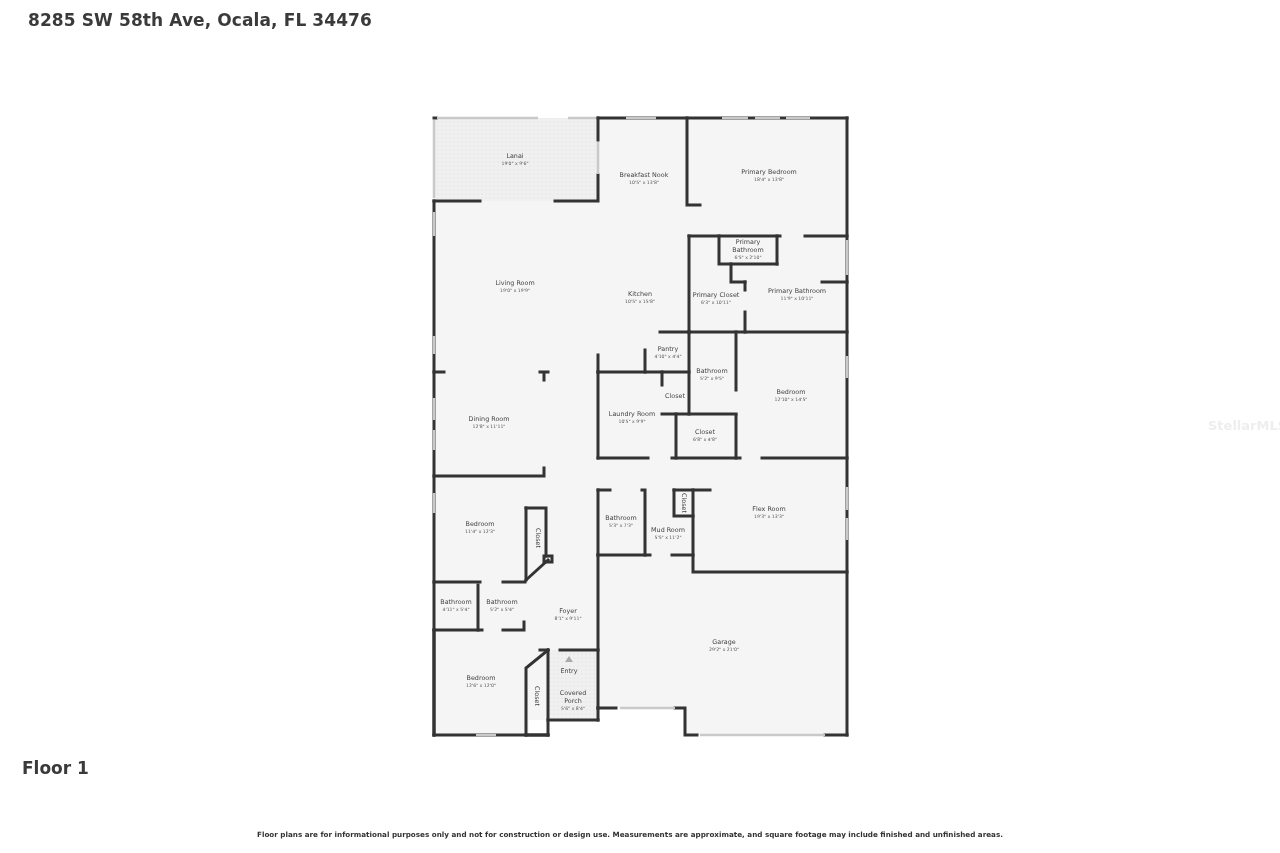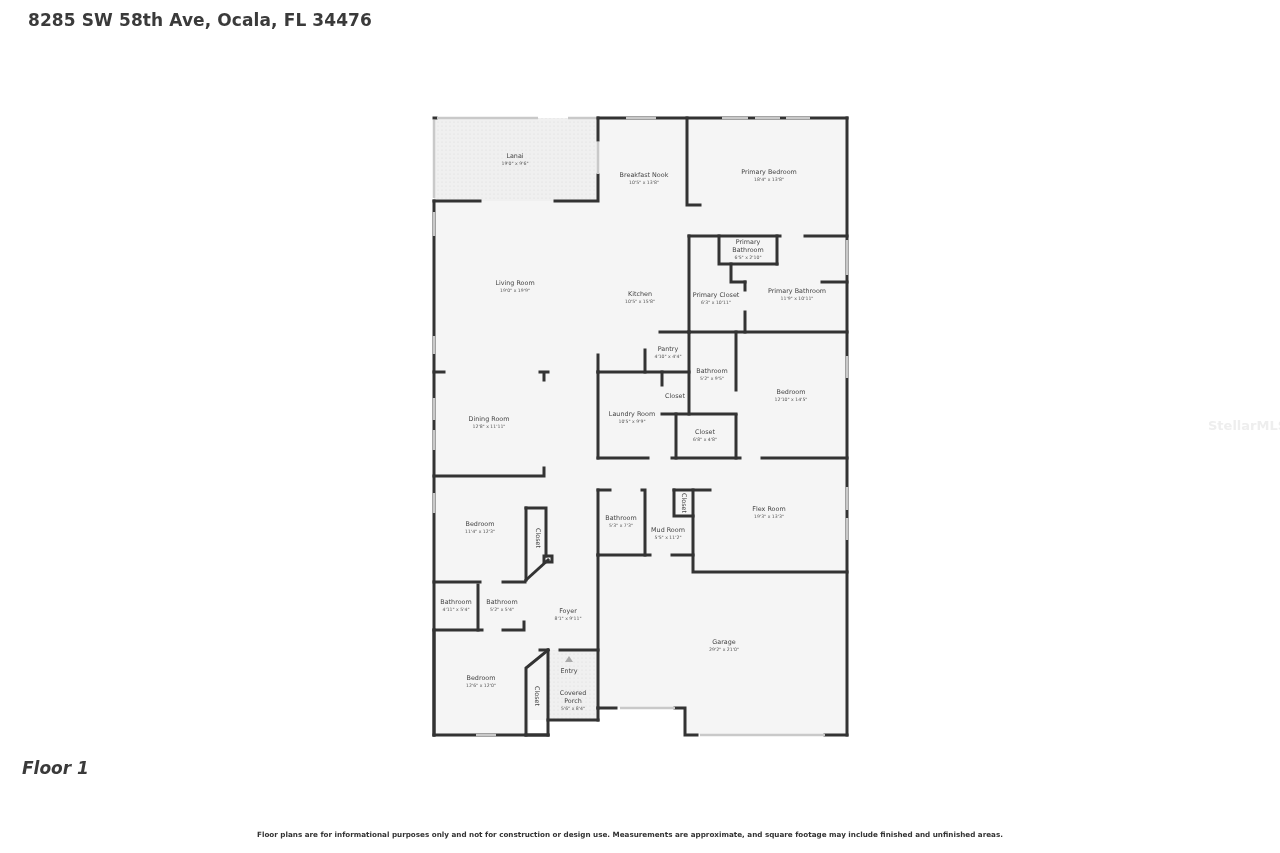--- a/index.html
+++ b/index.html
@@ -1,18 +1,18 @@
 <!DOCTYPE html>
 <html><head>
 <meta charset="utf-8">
 <style>
   html, body { margin: 0; padding: 0; background: #ffffff; }
   body { width: 1280px; height: 853px; position: relative; overflow: hidden; font-family: "DejaVu Sans", sans-serif; color: #333; }
   .address { position: absolute; left: 28px; top: 10px; font-size: 17px; font-weight: bold; color: #3a3a3a; letter-spacing: 0.1px; }
-  .floor-label { position: absolute; left: 22px; top: 758px; font-size: 17px; font-weight: bold; color: #3a3a3a; font-style: italic; }
+  .floor-label { position: absolute; left: 22px; top: 758px; font-size: 17px; font-weight: bold; color: #3a3a3a; }
   .disclaimer { position: absolute; left: 0; width: 1260px; top: 830px; text-align: center; font-size: 7.2px; font-weight: bold; color: #333; }
   .watermark { position: absolute; left: 1208px; top: 418px; font-size: 13px; font-weight: bold; color: #eeeeee; }
   svg.plan { position: absolute; left: 0; top: 0; }
   .room-name { font-family: "DejaVu Sans", sans-serif; font-size: 6.4px; fill: #444; text-anchor: middle; }
   .room-dim { font-family: "DejaVu Sans", sans-serif; font-size: 4.6px; fill: #555; text-anchor: middle; }
   .wall { stroke: #333; stroke-width: 3; fill: none; stroke-linecap: square; }
   .window { stroke: #c9c9c9; stroke-width: 2.5; fill: none; }
 </style>
 </head>
 <body>

